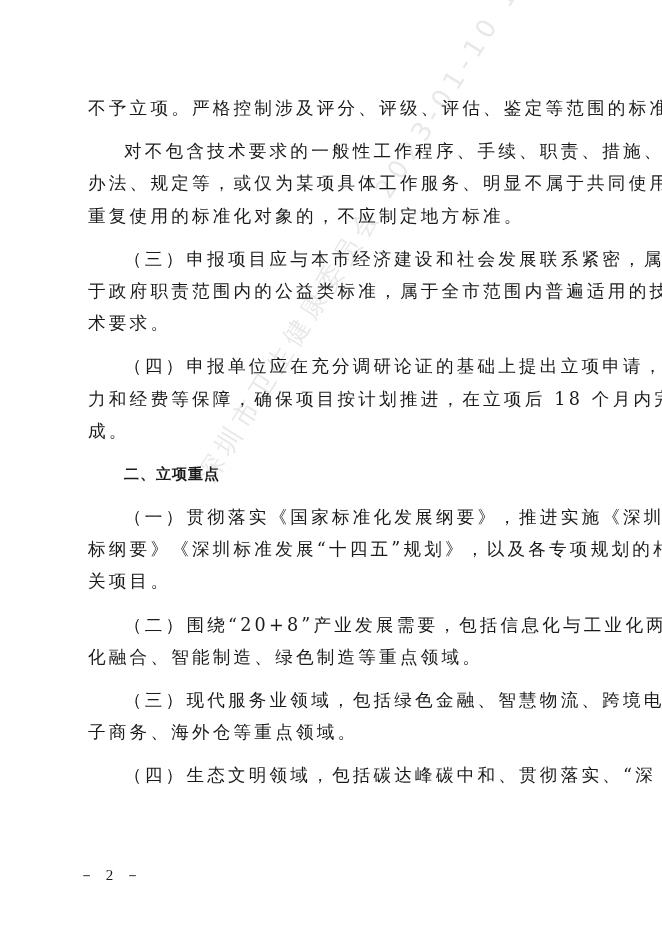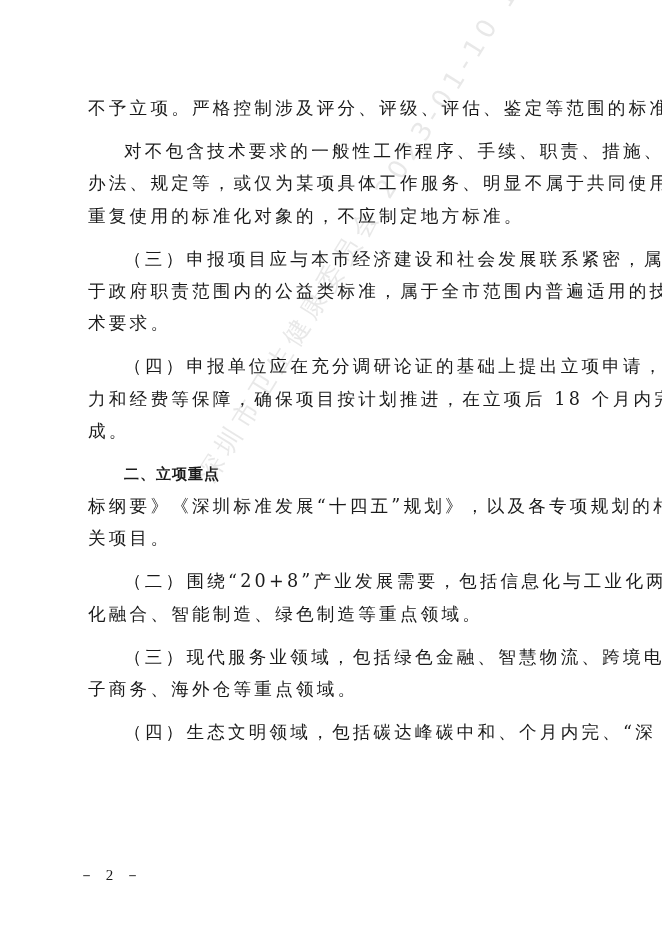--- a/index.html
+++ b/index.html
@@ -30,22 +30,23 @@
       <div class="line indent">对不包含技术要求的一般性工作程序、手续、职责、措施、</div>
       <div class="line">办法、规定等，或仅为某项具体工作服务、明显不属于共同使用、</div>
       <div class="line last">重复使用的标准化对象的，不应制定地方标准。</div>
       <div class="line indent">（三）申报项目应与本市经济建设和社会发展联系紧密，属</div>
       <div class="line">于政府职责范围内的公益类标准，属于全市范围内普遍适用的技</div>
       <div class="line last">术要求。</div>
       <div class="line indent">（四）申报单位应在充分调研论证的基础上提出立项申请，</div>
       <div class="line">力和经费等保障，确保项目按计划推进，在立项后 18 个月内完</div>
       <div class="line last">成。</div>
       <div class="line indent heading">二、立项重点</div>
+      <div class="line indent">（一）贯彻落实《国家标准化发展纲要》，推进实施《深圳</div>
       <div class="line">标纲要》《深圳标准发展“十四五”规划》，以及各专项规划的相</div>
       <div class="line last">关项目。</div>
       <div class="line indent">（二）围绕“20+8”产业发展需要，包括信息化与工业化两</div>
       <div class="line last">化融合、智能制造、绿色制造等重点领域。</div>
       <div class="line indent">（三）现代服务业领域，包括绿色金融、智慧物流、跨境电</div>
       <div class="line last">子商务、海外仓等重点领域。</div>
-      <div class="line indent">（四）生态文明领域，包括碳达峰碳中和、个月内完、“深</div>
+      <div class="line indent">（四）生态文明领域，包括碳达峰碳中和、贯彻落实、“深</div>
     </div>
   <div class="page-number">－ 2 －</div>
 </div>
 
 </body></html>

